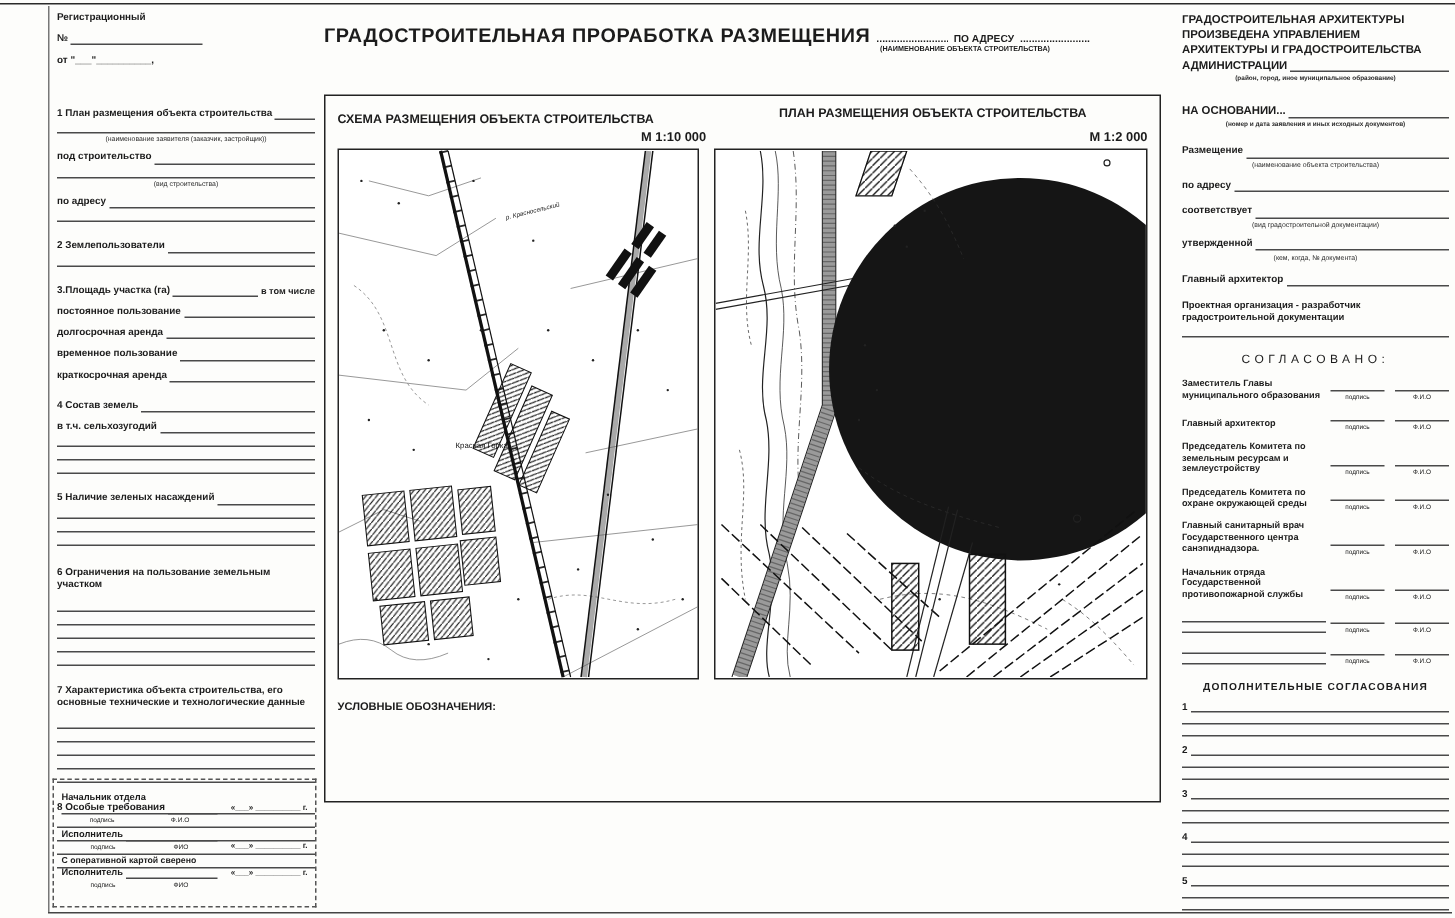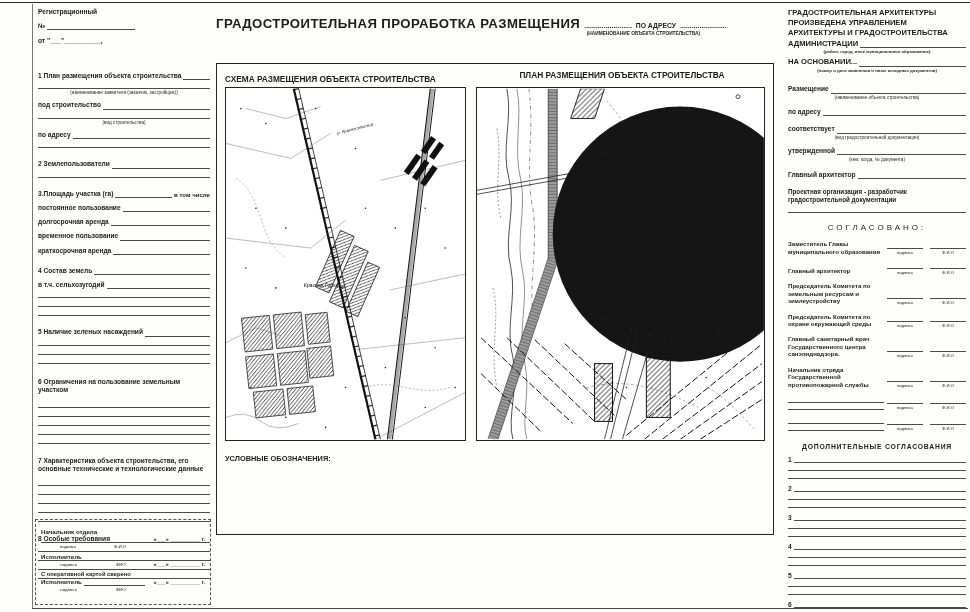--- a/index.html
+++ b/index.html
@@ -233,20 +233,24 @@
       <div class="t-caption">(НАИМЕНОВАНИЕ ОБЪЕКТА СТРОИТЕЛЬСТВА)</div>
     </div>
   </div>
 
   <div class="mapbox">
     <div class="map-headers">
       <div class="mh-left">СХЕМА РАЗМЕЩЕНИЯ ОБЪЕКТА СТРОИТЕЛЬСТВА</div>
       <div class="mh-right">
         <div>ПЛАН РАЗМЕЩЕНИЯ ОБЪЕКТА СТРОИТЕЛЬСТВА</div>
       </div>
+    </div>
+    <div class="scalerow">
+      <div class="scale-l">М 1:10 000</div>
+      <div class="scale-r">М 1:2 000</div>
     </div>
 
     <div class="maps">
 
       <svg class="map-panel" width="240" height="352" viewBox="0 0 240 352">
         <defs>
           <pattern id="hL" patternUnits="userSpaceOnUse" width="4" height="4">
             <path d="M0,4 l4,-4" stroke="#111" stroke-width="0.8"></path>
           </pattern>
         </defs>
@@ -406,21 +410,21 @@
   <div class="col-right">
     <div class="r-head">
       <div>ГРАДОСТРОИТЕЛЬНАЯ  АРХИТЕКТУРЫ</div>
       <div>ПРОИЗВЕДЕНА  УПРАВЛЕНИЕМ</div>
       <div>АРХИТЕКТУРЫ  И  ГРАДОСТРОИТЕЛЬСТВА</div>
       <div class="fld" style="margin-top:1px;">
         <span class="r-head">АДМИНИСТРАЦИИ</span>
         <span class="fill"></span>
       </div>
       <div class="r-sub">(район, город, иное муниципальное образование)</div>
-      <div class="fld" style="margin-top:2px;">
+      <div class="fld" style="margin-top:14px;">
         <span class="r-head">НА ОСНОВАНИИ...</span>
         <span class="fill"></span>
       </div>
       <div class="r-sub">(номер и дата заявления и иных исходных документов)</div>
     </div>
 
     <div class="fld" style="margin-top:12px;">
       <span class="lbl">Размещение</span>
       <span class="fill"></span>
     </div>

